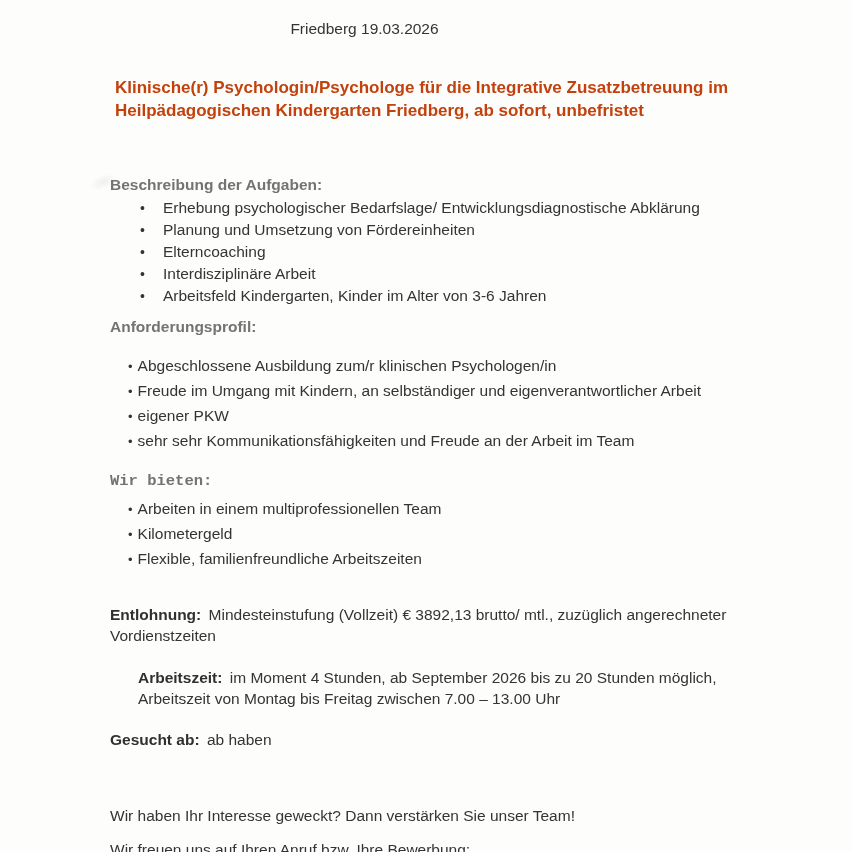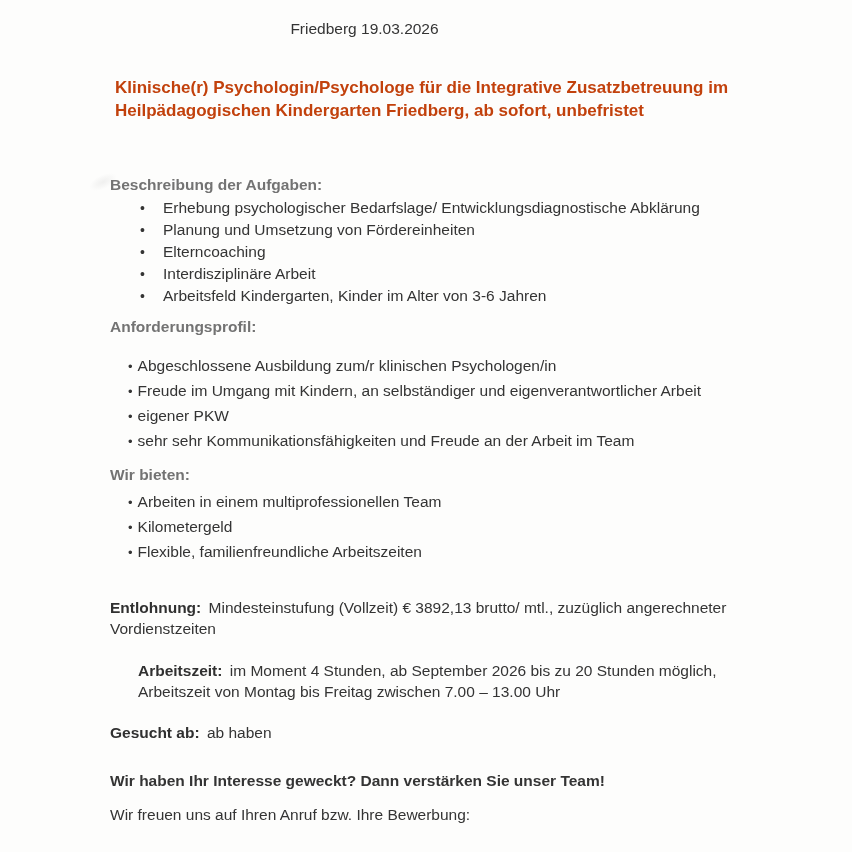--- a/index.html
+++ b/index.html
@@ -48,21 +48,21 @@
     color: #c2410c;
   }
   .title .line { white-space: nowrap; }
   .section-heading {
     font-weight: 700;
     color: #737373;
     white-space: nowrap;
   }
   .h-tasks   { margin-top: 52px; }
   .h-profile { margin-top: 9px; }
-  .h-offer   { margin-top: 10px; }
+  .h-offer   { margin-top: 17px; font-family: Liberation Mono, monospace; }
   .disc-list { margin-top: 2px; }
   .disc-list .li {
     display: flex;
     line-height: 22px;
     padding-left: 30px;
     white-space: nowrap;
   }
   .disc-list .marker {
     width: 23px;
     flex: 0 0 23px;
@@ -88,21 +88,21 @@
   .d-hours  { margin-top: 21px; margin-left: 28px; }
   .d-start  { margin-top: 20px; }
   .detail strong {
     color: #303030;
     margin-right: 3px;
   }
   .closing {
     margin: 0;
     white-space: nowrap;
   }
-  .c-1 { margin-top: 27px; font-weight: bold; }
+  .c-1 { margin-top: 55px; }
   .c-2 { margin-top: 13px; }
 </style>
 </head>
 <body>
 
 <div class="page">
   <div class="scan-smudge"></div>
 
   <div class="date-row">Friedberg 19.03.2026</div>
 

